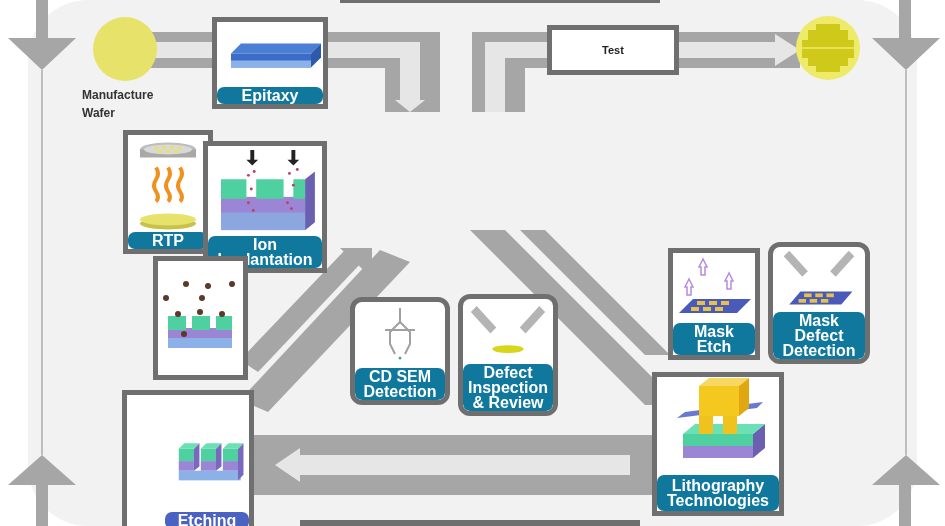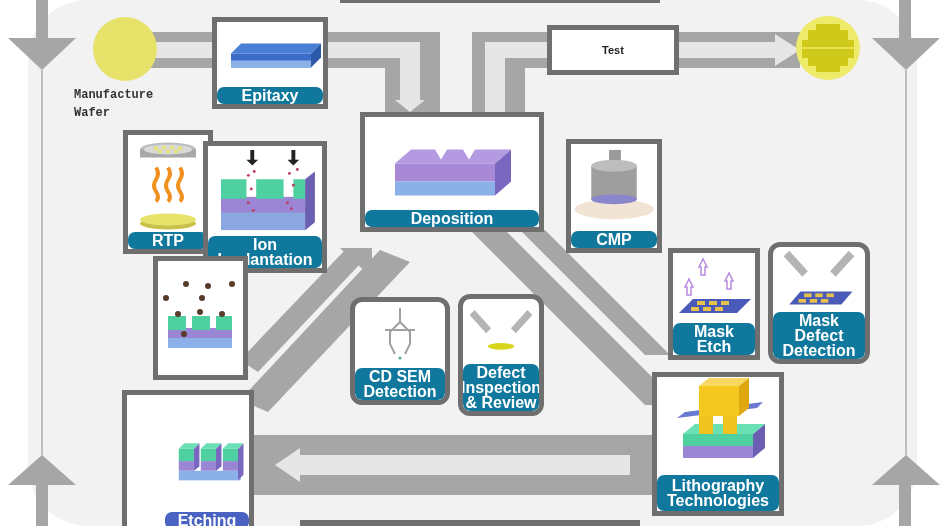--- a/index.html
+++ b/index.html
@@ -85,21 +85,21 @@
     <g>
       <rect x="250" y="435" width="410" height="60" fill="#a6a6a6"></rect>
       <rect x="295" y="455" width="335" height="20" fill="#e6e6e6"></rect>
       <polygon points="275,465 300,448 300,482" fill="#e6e6e6"></polygon>
     </g>
   </svg>
 
   <svg style="position:absolute;left:90px;top:14px;width:70px;height:70px" viewBox="0 0 70 70">
     <circle cx="35" cy="35" r="32" fill="#e6e26a"></circle>
   </svg>
-  <div class="plain-label" style="left:74px;top:86px;width:100px;font-family:Liberation Mono, monospace;">Manufacture Wafer</div>
+  <div class="plain-label" style="left:82px;top:86px;width:100px;">Manufacture Wafer</div>
 
   <div class="test-box">
     <span>Test</span>
   </div>
 
   <svg style="position:absolute;left:794px;top:14px;width:68px;height:68px" viewBox="0 0 68 68">
     <circle cx="34" cy="34" r="32" fill="#eeea6a"></circle>
     <path d="M22 10 H46 V16 H54 V26 H60 V44 H54 V52 H46 V58 H22 V52 H14 V44 H8 V26 H14 V16 H22 Z" fill="#cfc91a"></path>
     <line x1="6" y1="34" x2="62" y2="34" stroke="#eeea6a" stroke-width="1.5"></line>
   </svg>
@@ -166,44 +166,21 @@
             <circle cx="86" cy="40" r="1.5"></circle>
             <circle cx="80" cy="58" r="1.5"></circle>
             <circle cx="84" cy="64" r="1.5"></circle>
             <circle cx="90" cy="24" r="1.5"></circle>
           </g>
       </svg>
     </div>
     <div class="label">Ion Implantation</div>
   </div>
 
-  <div class="box" style="left:360px;top:112px;width:184px;height:120px;">
-    <div class="pic">
-      <svg viewBox="0 0 174 88">
-        <polygon points="30,44 46,30 70,30 76,40 82,30 98,30 104,40 110,30 146,30 130,44" fill="#b49ae0"></polygon>
-        <rect x="30" y="44" width="100" height="18" fill="#a889d6"></rect>
-        <rect x="30" y="62" width="100" height="14" fill="#8cb0e8"></rect>
-        <polygon points="130,44 146,30 146,62 130,76" fill="#7a68c0"></polygon>
-      </svg>
-    </div>
-    <div class="label">Deposition</div>
-  </div>
-
-  <div class="box" style="left:566px;top:139px;width:96px;height:114px;">
-    <div class="pic">
-      <svg viewBox="0 0 86 88">
-        <ellipse cx="43" cy="66" rx="40" ry="10" fill="#f2e4d4"></ellipse>
-        <rect x="38" y="6" width="12" height="12" fill="#9a9a9a"></rect>
-        <rect x="20" y="22" width="46" height="34" fill="#9e9e9e"></rect>
-        <ellipse cx="43" cy="22" rx="23" ry="6" fill="#bdbdbd"></ellipse>
-        <ellipse cx="43" cy="56" rx="23" ry="5" fill="#8a86cc"></ellipse>
-      </svg>
-    </div>
-    <div class="label">CMP</div>
-  </div>
+
 
   <div class="box" style="left:153px;top:256px;width:95px;height:124px;">
     <div class="pic">
       <svg viewBox="0 0 85 84">
         <rect x="10" y="62" width="64" height="10" fill="#8cb0e8"></rect>
         <rect x="10" y="52" width="64" height="10" fill="#9a86d4"></rect>
         <rect x="10" y="40" width="18" height="14" fill="#4fd0a0"></rect>
         <rect x="34" y="40" width="18" height="14" fill="#4fd0a0"></rect>
         <rect x="58" y="40" width="16" height="14" fill="#4fd0a0"></rect>
         <g fill="#5a3a2a">
@@ -229,21 +206,21 @@
           <path d="M45 18 L35 28 L35 40 L40 50"></path>
           <path d="M45 18 L55 28 L55 40 L50 50"></path>
           <line x1="30" y1="26" x2="60" y2="26"></line>
         </g>
         <circle cx="45" cy="54" r="1.5" fill="#4a9"></circle>
       </svg>
     </div>
     <div class="label">CD SEM Detection</div>
   </div>
 
-  <div class="box round" style="left:458px;top:294px;width:86px;height:122px;">
+  <div class="box round" style="left:458px;top:294px;width:100px;height:122px;">
     <div class="pic">
       <svg viewBox="0 0 92 64">
         <g fill="#b4b4b4">
             <polygon points="8,12 14,6 34,28 28,34"></polygon>
             <polygon points="84,12 78,6 58,28 64,34"></polygon>
           </g>
         <ellipse cx="46" cy="50" rx="16" ry="4" fill="#d8d61a"></ellipse>
       </svg>
     </div>
     <div class="label">Defect Inspection &amp; Review</div>

